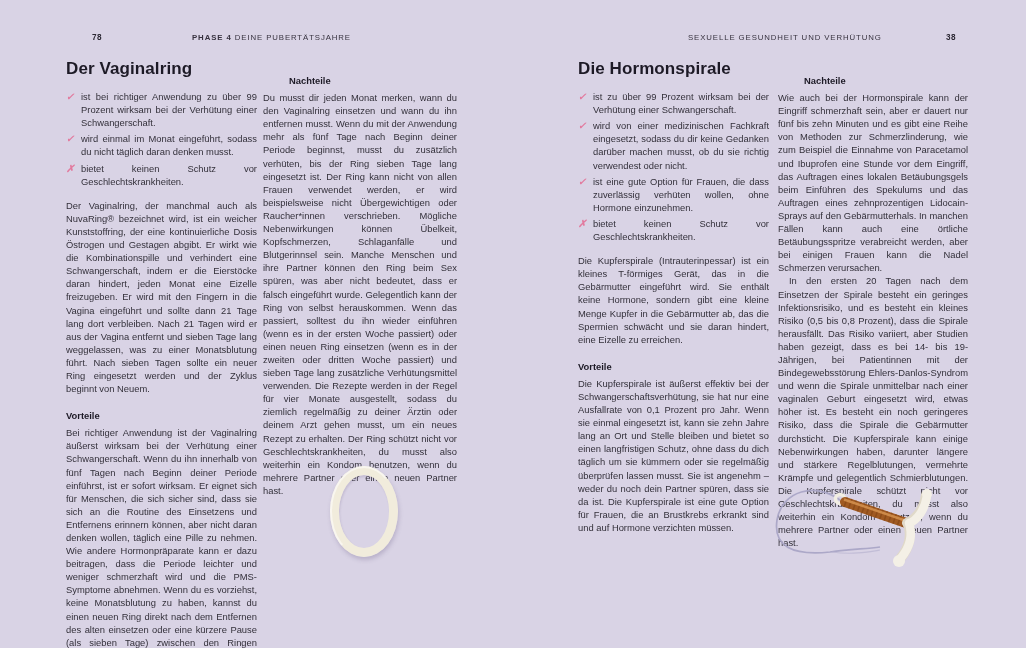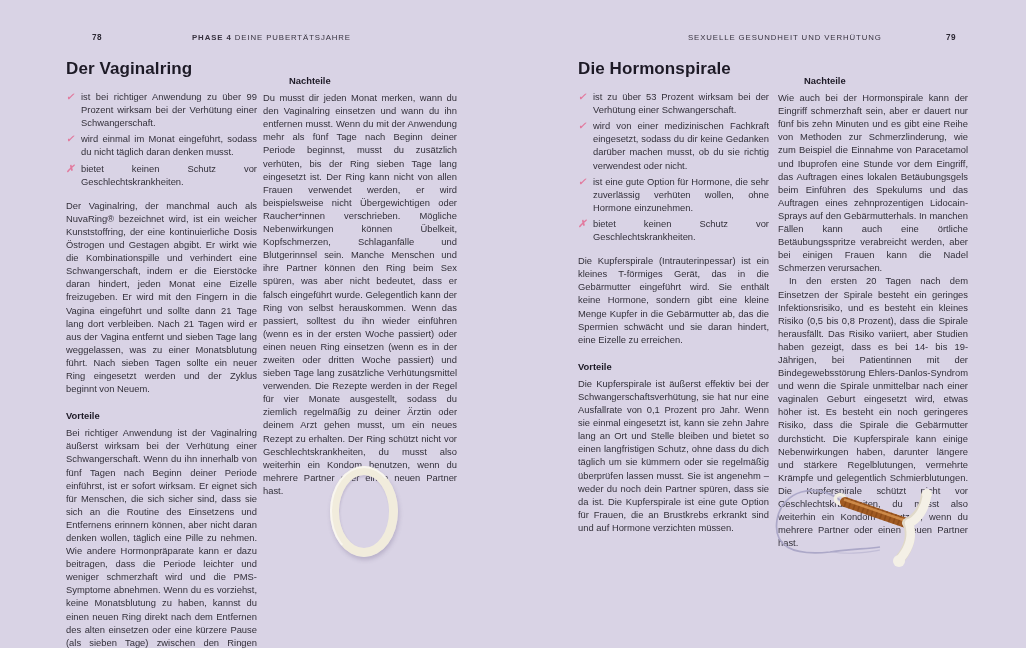--- a/index.html
+++ b/index.html
@@ -53,21 +53,21 @@
   .iud{position:absolute;left:768px;top:478px;}
 </style>
 </head>
 <body>
 
 <div class="spread">
 
   <span class="runhead pagenum" style="left:66px;margin-left:26px;">78</span>
   <span class="runhead" style="left:192px;"><span class="bold">PHASE 4</span>&nbsp;<span>DEINE PUBERTÄTSJAHRE</span></span>
   <span class="runhead" style="left:688px;">SEXUELLE GESUNDHEIT UND VERHÜTUNG</span>
-  <span class="runhead pagenum" style="left:946px;">79</span>
+  <span class="runhead pagenum" style="left:946px;">38</span>
 
   <div class="col" style="left:66px;top:62px;width:191px;">
     <h1 class="title">Der Vaginalring</h1>
     <div class="bullets">
       <div class="bullet">
         <span class="mark">✓</span>
         <span class="btext">ist bei richtiger Anwendung zu über 99 Prozent wirksam bei der Verhütung einer Schwangerschaft.</span>
       </div>
       <div class="bullet">
         <span class="mark">✓</span>
@@ -88,29 +88,29 @@
     <p class="para">Du musst dir jeden Monat merken, wann du den Vaginalring einsetzen und wann du ihn entfernen musst. Wenn du mit der Anwendung mehr als fünf Tage nach Beginn deiner Periode beginnst, musst du zusätzlich verhüten, bis der Ring sieben Tage lang eingesetzt ist. Der Ring kann nicht von allen Frauen verwendet werden, er wird beispielsweise nicht Übergewichtigen oder Raucher*innen verschrieben. Mögliche Nebenwirkungen können Übelkeit, Kopfschmerzen, Schlaganfälle und Blutgerinnsel sein. Manche Menschen und ihre Partner können den Ring beim Sex spüren, was aber nicht bedeutet, dass er falsch eingeführt wurde. Gelegentlich kann der Ring von selbst herauskommen. Wenn das passiert, solltest du ihn wieder einführen (wenn es in der ersten Woche passiert) oder einen neuen Ring einsetzen (wenn es in der zweiten oder dritten Woche passiert) und sieben Tage lang zusätzliche Verhütungsmittel verwenden. Die Rezepte werden in der Regel für vier Monate ausgestellt, sodass du ziemlich regelmäßig zu deiner Ärztin oder deinem Arzt gehen musst, um ein neues Rezept zu erhalten. Der Ring schützt nicht vor Geschlechtskrankheiten, du musst also weiterhin ein Kondom benutzen, wenn du mehrere Partner oder einen neuen Partner hast.</p>
   </div>
 
   <div class="ring"></div>
 
   <div class="col" style="left:578px;top:62px;width:191px;">
     <h1 class="title">Die Hormonspirale</h1>
     <div class="bullets">
       <div class="bullet">
         <span class="mark">✓</span>
-        <span class="btext">ist zu über 53 Prozent wirksam bei der Verhütung einer Schwangerschaft.</span>
+        <span class="btext">ist zu über 99 Prozent wirksam bei der Verhütung einer Schwangerschaft.</span>
       </div>
       <div class="bullet">
         <span class="mark">✓</span>
         <span class="btext">wird von einer medizinischen Fachkraft eingesetzt, sodass du dir keine Gedanken darüber machen musst, ob du sie richtig verwendest oder nicht.</span>
       </div>
       <div class="bullet">
         <span class="mark">✓</span>
-        <span class="btext">ist eine gute Option für Hormone, die sehr zuverlässig verhüten wollen, ohne Hormone einzunehmen.</span>
+        <span class="btext">ist eine gute Option für Frauen, die dass zuverlässig verhüten wollen, ohne Hormone einzunehmen.</span>
       </div>
       <div class="bullet">
         <span class="mark">✗</span>
         <span class="btext">bietet keinen Schutz vor Geschlechtskrankheiten.</span>
       </div>
     </div>
     <p class="para">Die Kupferspirale (Intrauterinpessar) ist ein kleines T-förmiges Gerät, das in die Gebärmutter eingeführt wird. Sie enthält keine Hormone, sondern gibt eine kleine Menge Kupfer in die Gebärmutter ab, das die Spermien schwächt und sie daran hindert, eine Eizelle zu erreichen.</p>
     <div class="subhead">Vorteile</div>
     <p class="para">Die Kupferspirale ist äußerst effektiv bei der Schwangerschaftsverhütung, sie hat nur eine Ausfallrate von 0,1 Prozent pro Jahr. Wenn sie einmal eingesetzt ist, kann sie zehn Jahre lang an Ort und Stelle bleiben und bietet so einen langfristigen Schutz, ohne dass du dich täglich um sie kümmern oder sie regelmäßig überprüfen lassen musst. Sie ist angenehm – weder du noch dein Partner spüren, dass sie da ist. Die Kupferspirale ist eine gute Option für Frauen, die an Brustkrebs erkrankt sind und auf Hormone verzichten müssen.</p>
   </div>

